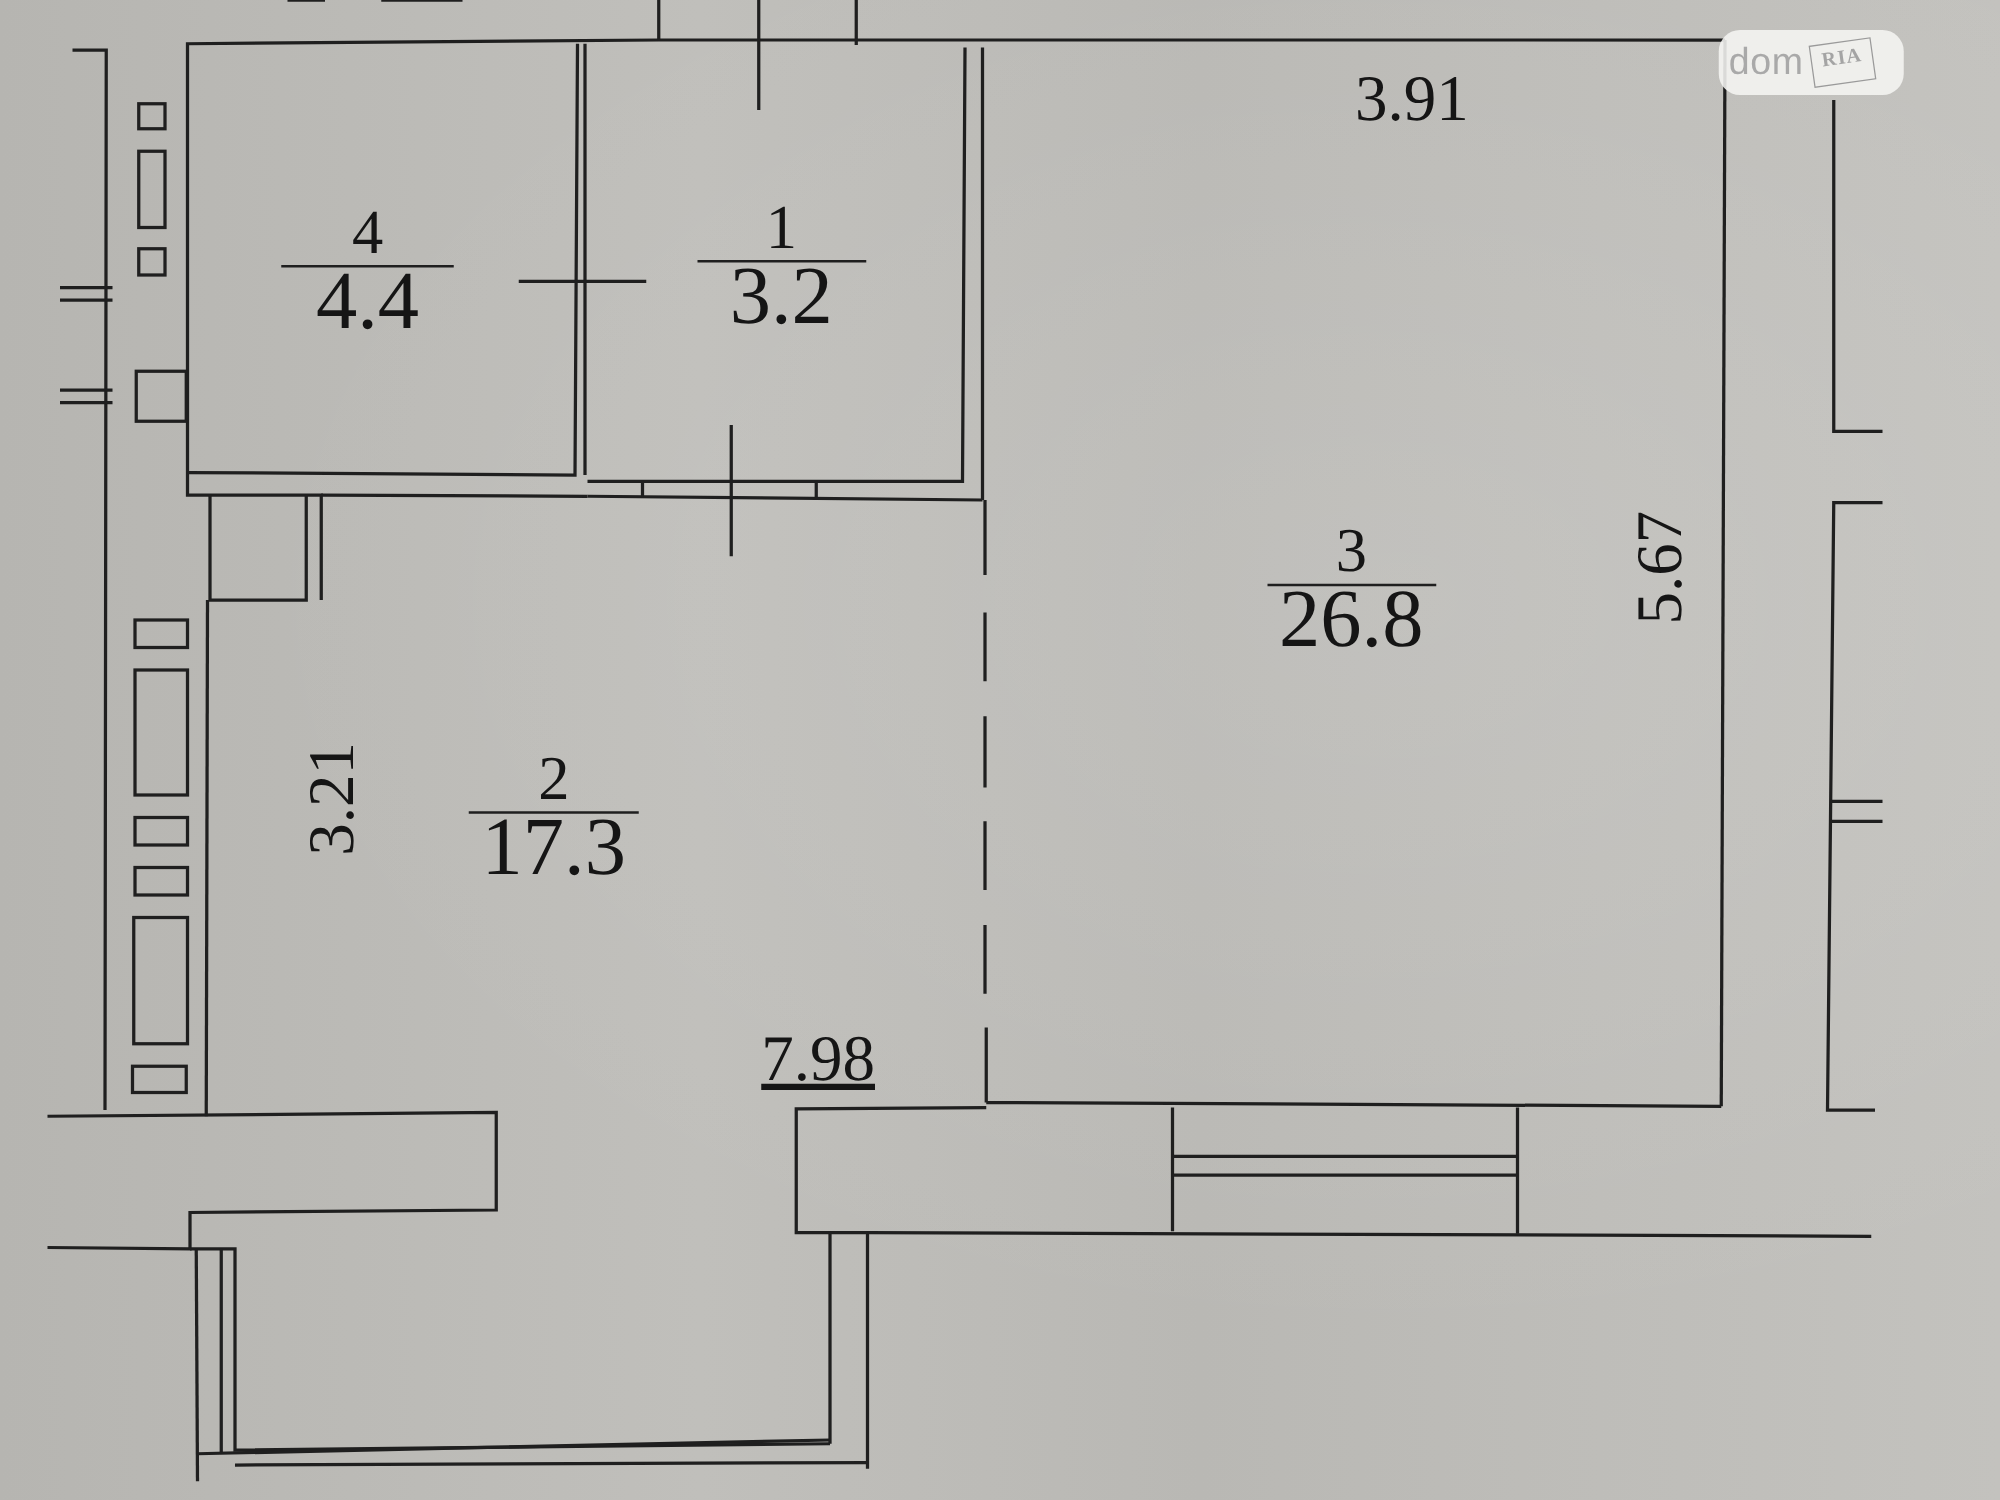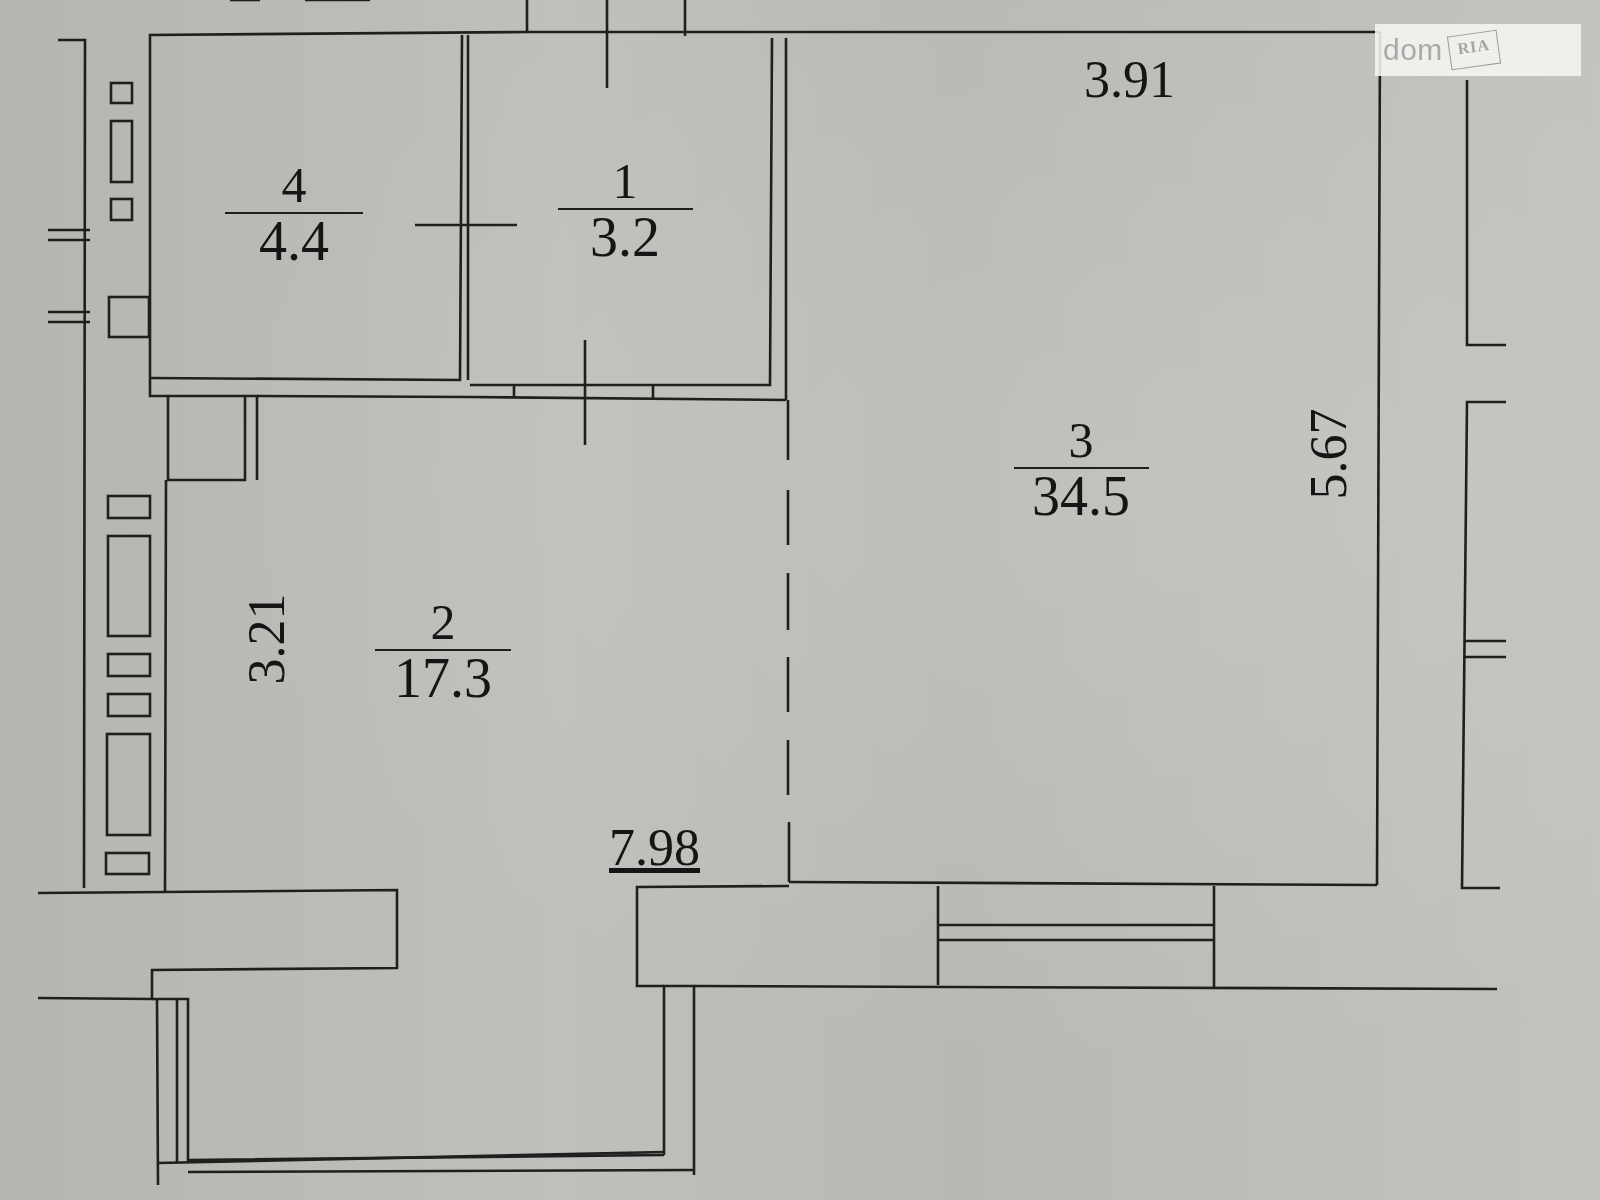--- a/index.html
+++ b/index.html
@@ -18,30 +18,30 @@
     svg.plan { position: absolute; left: 0; top: 0; }
     svg.plan line, svg.plan polyline, svg.plan rect, svg.plan path {
       stroke: #1f1f1f; stroke-width: 2.6; fill: none;
     }
     .room-label {
       position: absolute; text-align: center; color: #151515;
       font-family: "Liberation Serif", "DejaVu Serif", serif;
     }
     .room-label .num { display: block; font-size: 50px; line-height: 54px; }
     .room-label .bar { display: block; height: 2px; background: #1f1f1f; margin: 0 auto; }
-    .room-label .area { display: block; font-size: 56px; line-height: 54px; }
+    .room-label .area { display: block; font-size: 66px; line-height: 54px; }
     .dim {
       position: absolute; color: #151515; font-size: 52px; line-height: 52px;
       font-family: "Liberation Serif", "DejaVu Serif", serif; white-space: nowrap;
     }
     .dim.rot { transform-origin: center center; transform: rotate(-90deg); }
     .watermark {
-      position: absolute; left: 1375px; top: 24px; width: 206px; height: 52px;
+      position: absolute; left: 1375px; top: 24px; width: 148px; height: 52px;
       background: rgba(245,245,243,0.88);
-      display: flex; align-items: center; gap: 6px; padding-left: 8px; box-sizing: border-box;
+      display: flex; align-items: center; gap: 6px; padding-left: 8px; box-sizing: border-box; border-radius: 17px;
     }
     .watermark .wm-dom {
       font-family: "Liberation Sans", "DejaVu Sans", sans-serif;
       font-size: 30px; color: #a9a9a9; letter-spacing: 0.5px;
     }
     .watermark .wm-ria {
       font-family: "Liberation Serif", "DejaVu Serif", serif;
       font-size: 16px; font-weight: bold; color: #a4a4a4;
       border: 1px solid #9a9a9a; padding: 4px 8px 10px 8px; transform: rotate(-8deg);
       letter-spacing: 1px; position: relative;
@@ -139,21 +139,21 @@
 
 <div class="room-label" style="left:555px; top:154px; width:140px;">
   <span class="num">1</span>
   <span class="bar" style="width:135px;"></span>
   <span class="area">3.2</span>
 </div>
 
 <div class="room-label" style="left:1012px; top:413px; width:138px;">
   <span class="num">3</span>
   <span class="bar" style="width:135px;"></span>
-  <span class="area">34.5</span>
+  <span class="area">26.8</span>
 </div>
 
 <div class="room-label" style="left:373px; top:595px; width:140px;">
   <span class="num">2</span>
   <span class="bar" style="width:136px;"></span>
   <span class="area">17.3</span>
 </div>
 
 <div class="dim" style="left:1084px; top:54px;">3.91</div>
 <div class="dim" style="left:609px; top:822px;text-decoration:underline;">7.98</div>

